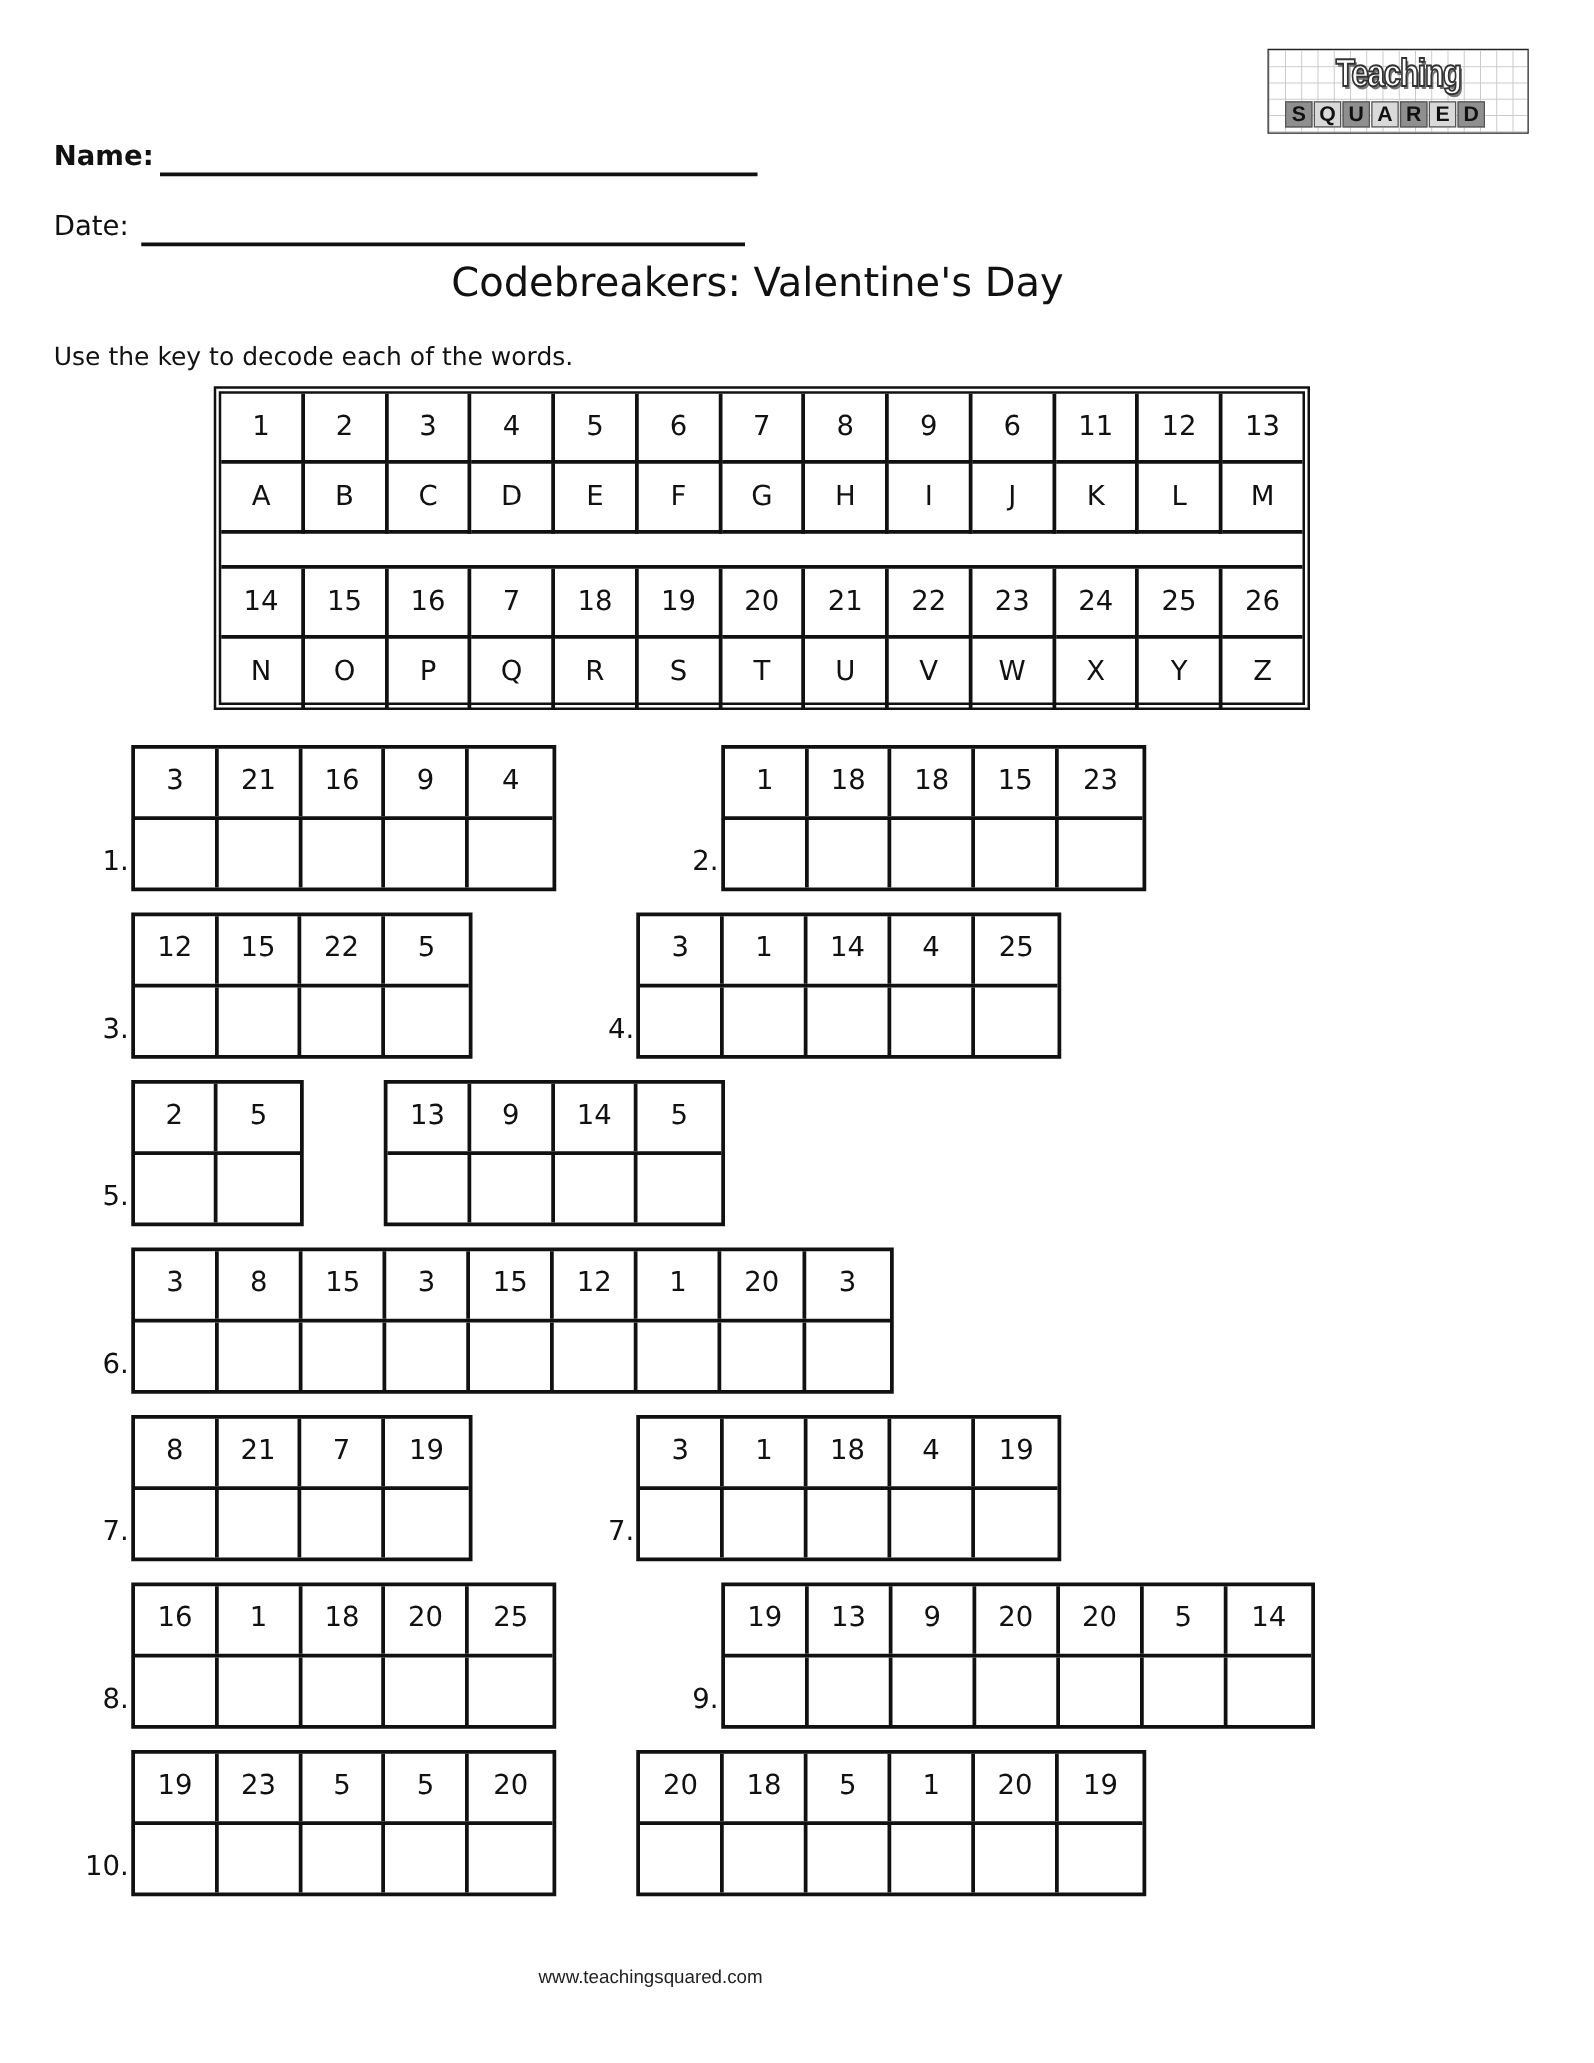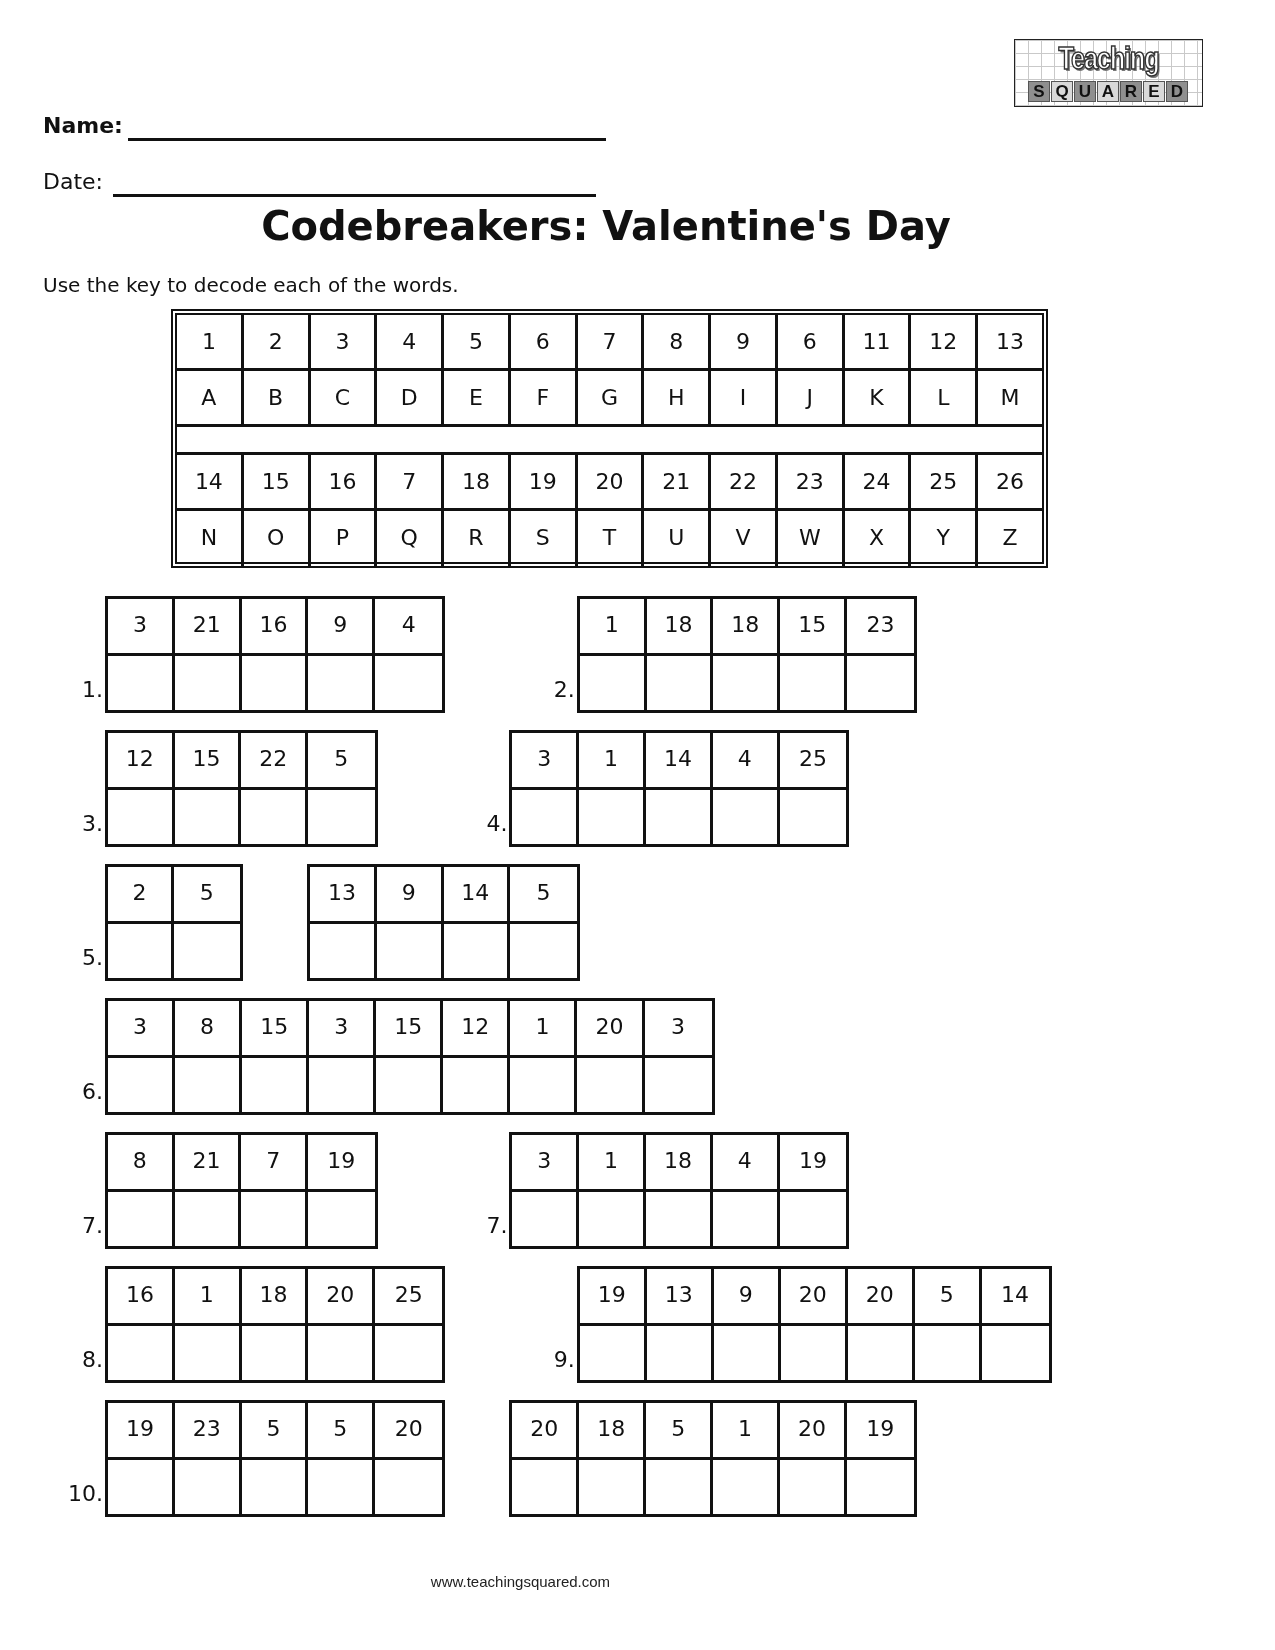--- a/index.html
+++ b/index.html
@@ -4,21 +4,21 @@
 <style>
   html, body { margin: 0; padding: 0; background: #ffffff; }
   body {
     width: 1275px; height: 1650px; position: relative; overflow: hidden;
     font-family: "DejaVu Sans", sans-serif; color: #111;
   }
   .abs { position: absolute; }
 
   
   .logo {
-    left: 1014px; top: 39px; width: 189px; height: 68px;
+    left: 1014px; top: 39px; width: 209px; height: 68px;
     border: 1.5px solid #222; box-sizing: border-box;
     background-color: #fff;
     background-image:
       linear-gradient(#c9c9c9 1px, transparent 1px),
       linear-gradient(90deg, #c9c9c9 1px, transparent 1px);
     background-size: 13px 13px;
   }
   .logo-top {
     position: absolute; left: 0; right: 0; top: 2px; text-align: center;
     font-family: "Liberation Sans", sans-serif; font-weight: bold;
@@ -41,21 +41,21 @@
   .logo-tile.light { background: #d9d9d9; }
 
   
   .field-label {
     font-family: "DejaVu Sans", sans-serif; font-size: 22px; line-height: 26px; color: #111;
   }
   .field-line { height: 3px; background: #111; }
 
   .title {
     left: 0; width: 1212px; top: 206px; text-align: center;
-    font-family: "DejaVu Sans", sans-serif; font-size: 40px; line-height: 40px; color: #111; font-weight: bold;
+    font-family: "DejaVu Sans", sans-serif; font-size: 32px; line-height: 40px; color: #111;
   }
   .instructions {
     left: 43px; top: 272px;
     font-family: "DejaVu Sans", sans-serif; font-size: 20px; line-height: 26px; color: #111;
   }
 
   
   .key {
     left: 171px; top: 309px; width: 877px; height: 259px;
     border: 3px double #111; box-sizing: border-box; border-width: 6px;

